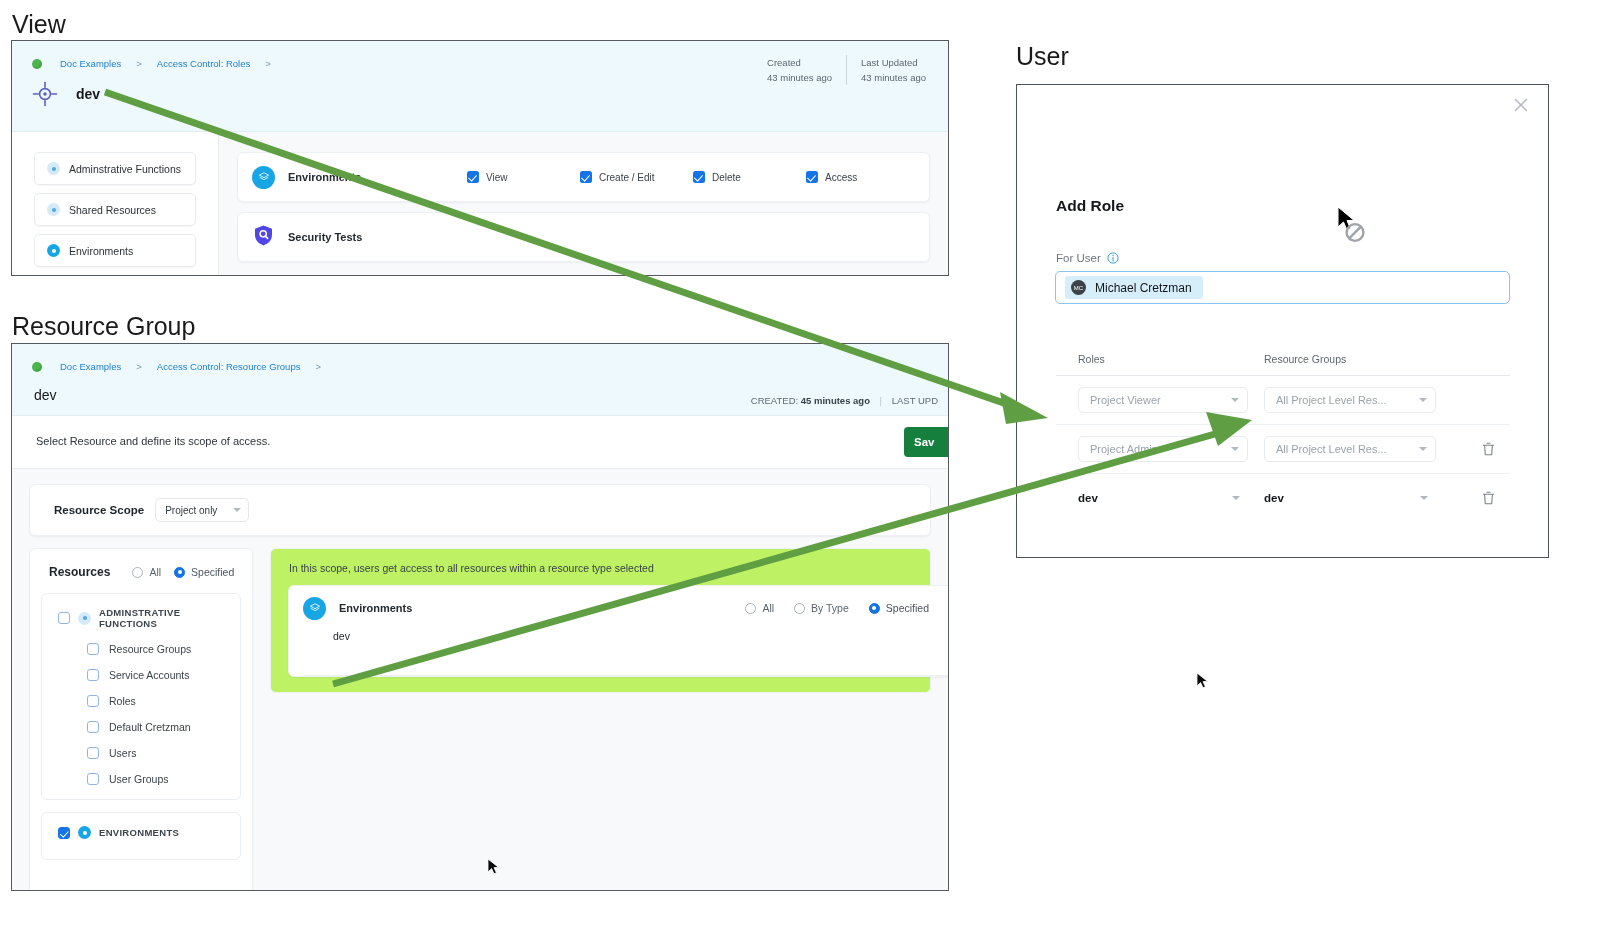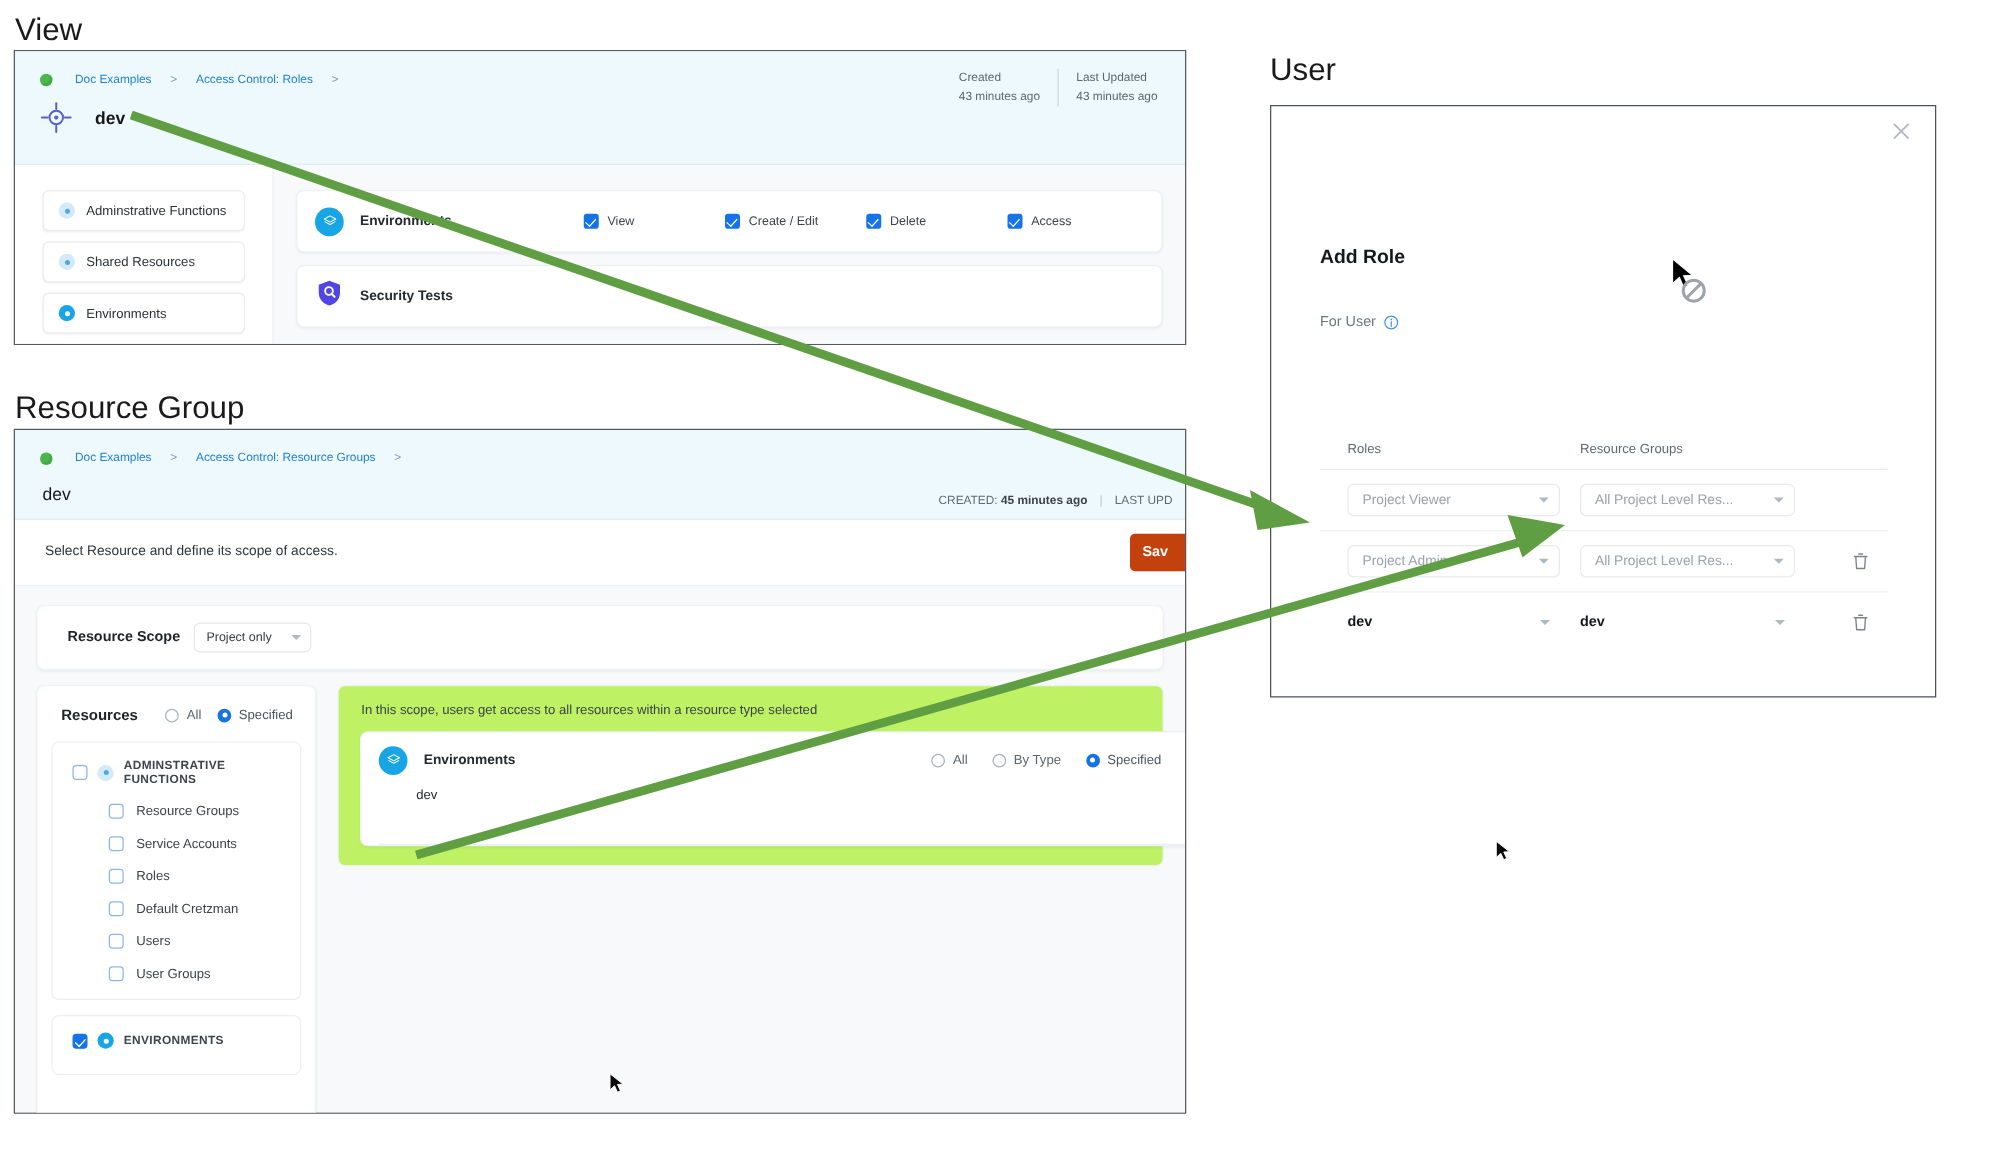--- a/index.html
+++ b/index.html
@@ -143,21 +143,21 @@
   .rg-meta b{font-weight:700;}
   .rg-meta .lbl{color:#5d6a73;}
 
   .rg-subbar{
     position:absolute;left:0;top:72px;right:0;height:53px;
     background:#fff;border-bottom:1px solid #eceff1;box-sizing:border-box;
   }
   .rg-sub-text{position:absolute;left:24px;top:19px;font-size:11px;color:#2d343a;}
   .save-btn{
     position:absolute;right:-18px;top:11px;
-    background:#c2410c;color:#fff;border:none;border-radius:4px;
+    background:#15803d;color:#fff;border:none;border-radius:4px;
     height:30px;width:62px;font-size:11.5px;font-weight:700;
     font-family:"Liberation Sans", sans-serif;
     text-align:left;padding-left:10px;
     cursor:pointer;
   }
 
   .rg-body{position:absolute;left:0;top:125px;right:0;bottom:0;background:#f7f9fa;}
   .scope-card{
     position:absolute;left:17px;top:15px;right:17px;height:52px;
     background:#fff;border-radius:6px;border:1px solid #eef1f3;
@@ -541,20 +541,26 @@
 
     <div class="dlg-foruser">
       <span>For User</span>
       <svg class="info-icon" viewBox="0 0 12 12">
         <circle cx="6" cy="6" r="5.1" fill="none" stroke="#3d9ae0" stroke-width="1"></circle>
         <circle cx="6" cy="3.5" r="0.7" fill="#3d9ae0"></circle>
         <line x1="6" y1="5.3" x2="6" y2="9" stroke="#3d9ae0" stroke-width="1" stroke-linecap="round"></line>
       </svg>
     </div>
 
+    <div class="user-input">
+      <span class="user-chip">
+        <span class="avatar">MC</span>
+        <span class="chip-name">Michael Cretzman</span>
+      </span>
+    </div>
 
 
     <div class="bind-table">
       <div class="bt-head">
         <span class="bt-h1">Roles</span>
         <span class="bt-h2">Resource Groups</span>
       </div>
 
       <div class="bt-row">
         <span class="sel-box">

